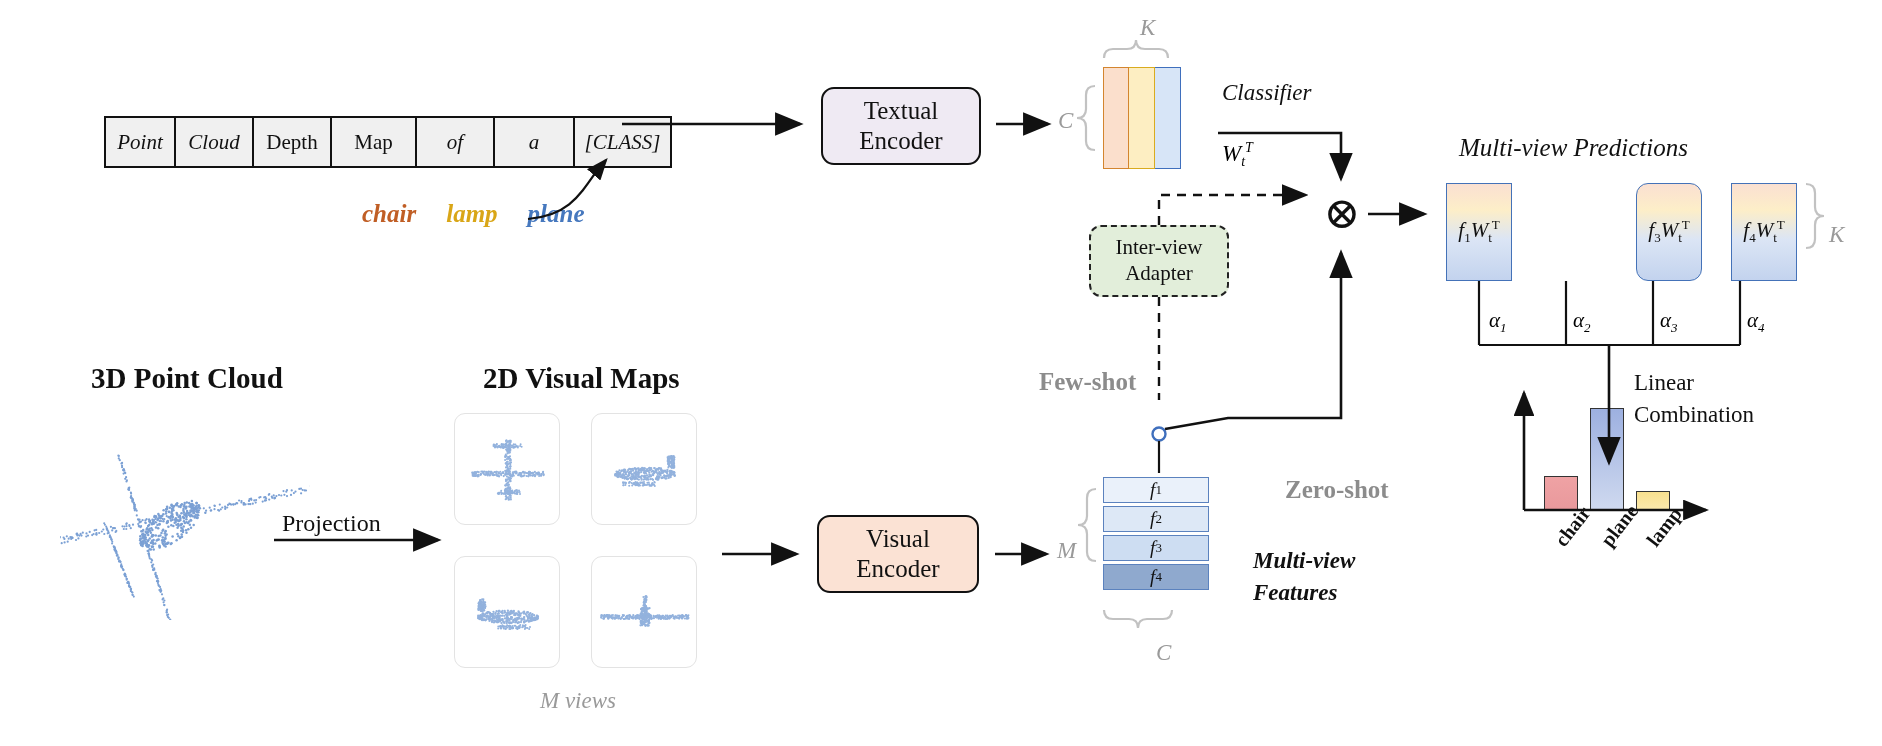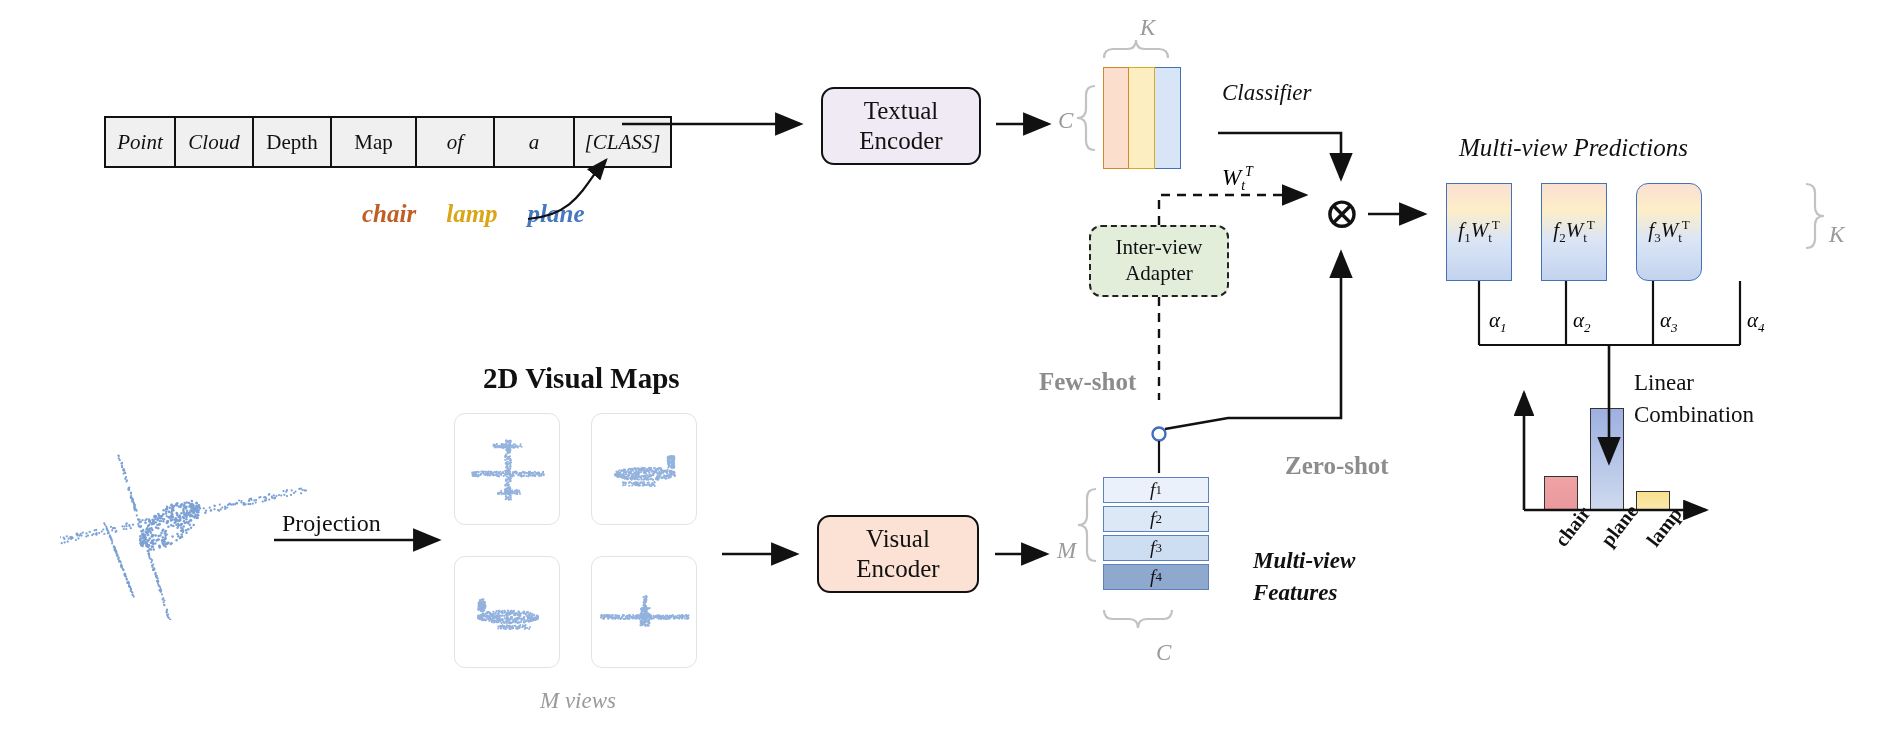--- a/index.html
+++ b/index.html
@@ -162,34 +162,35 @@
 
   <div class="abs" id="classifier-matrix">
     <div class="col c1"></div>
     <div class="col c2"></div>
     <div class="col c3"></div>
   </div>
   <div class="abs dim-label" style="left:1140px; top:15px;">K</div>
   <div class="abs dim-label" style="left:1058px; top:108px;">C</div>
 
   <div class="abs label-it" style="left:1222px; top:80px; font-size:23px;">Classifier</div>
-  <div class="abs" style="left:1222px; top:140px; font-size:23px; font-style:italic;margin-top:24px;">
+  <div class="abs" style="left:1222px; top:140px; font-size:23px; font-style:italic;">
     <span>W</span><sub style="font-size:14px">t</sub><sup style="font-size:14px">T</sup>
   </div>
 
   <div class="abs" style="left:1320px; top:192px; width:44px; height:44px; display:flex; align-items:center; justify-content:center; font-size:44px; line-height:1; color:#111;">⊗</div>
 
   <div class="abs" id="inter-view-adapter">
     <span>Inter-view</span>
     <span>Adapter</span>
   </div>
 
   <div class="abs shot-label" style="left:991px; top:368px;margin-left:48px;">Few-shot</div>
-  <div class="abs shot-label" style="left:1285px; top:452px;">Zero-shot</div>
-
+  <div class="abs shot-label" style="left:1285px; top:476px;">Zero-shot</div>
+
+  <div class="abs heading" style="left:91px; top:362px;">3D Point Cloud</div>
   <div class="abs heading" style="left:483px; top:362px;">2D Visual Maps</div>
   <div class="abs label-plain" style="left:282px; top:510px; font-size:24px;">Projection</div>
   <div class="abs dim-label" style="left:540px; top:688px;">M views</div>
 
   <svg class="abs" style="left:60px; top:430px;" width="250" height="190">
     <g fill="#7ba0d4">
       <g id="pc">
           <circle cx="111.6" cy="85.6" r="1.25"></circle>
           <circle cx="122.0" cy="106.7" r="1.25"></circle>
           <circle cx="120.4" cy="88.8" r="1.25"></circle>
@@ -2865,25 +2866,25 @@
   <div class="abs dim-label" style="left:1057px; top:538px;">M</div>
   <div class="abs dim-label" style="left:1156px; top:640px;">C</div>
   <div class="abs label-it" style="left:1253px; top:548px; font-size:23px; font-weight:600;">Multi-view</div>
   <div class="abs label-it" style="left:1253px; top:580px; font-size:23px; font-weight:600;">Features</div>
 
   <div class="abs label-it" style="left:1459px; top:134px; font-size:25px; font-weight:400;">Multi-view Predictions</div>
 
   <div class="pred-box" style="left:1446px; top:183px;">
     <span><i>f</i><sub style="font-size:13px">1</sub><i>W</i><sub style="font-size:13px">t</sub><sup style="font-size:13px">T</sup></span>
   </div>
-  <div class="pred-box" style="left:1541px; top:183px;">
-    <span><i>f</i><sub style="font-size:13px">2</sub><i>W</i><sub style="font-size:13px">t</sub><sup style="font-size:13px">T</sup></span>
-  </div>
   <div class="pred-box" style="left:1636px; top:183px;border-radius:12px;">
     <span><i>f</i><sub style="font-size:13px">3</sub><i>W</i><sub style="font-size:13px">t</sub><sup style="font-size:13px">T</sup></span>
+  </div>
+  <div class="pred-box" style="left:1731px; top:183px;">
+    <span><i>f</i><sub style="font-size:13px">4</sub><i>W</i><sub style="font-size:13px">t</sub><sup style="font-size:13px">T</sup></span>
   </div>
   <div class="abs dim-label" style="left:1829px; top:222px;">K</div>
 
   <div class="abs" style="left:1489px; top:308px; font-size:21px; font-style:italic;">
     <span>α</span><sub style="font-size:13px">1</sub>
   </div>
   <div class="abs" style="left:1573px; top:308px; font-size:21px; font-style:italic;">
     <span>α</span><sub style="font-size:13px">2</sub>
   </div>
   <div class="abs" style="left:1660px; top:308px; font-size:21px; font-style:italic;">

